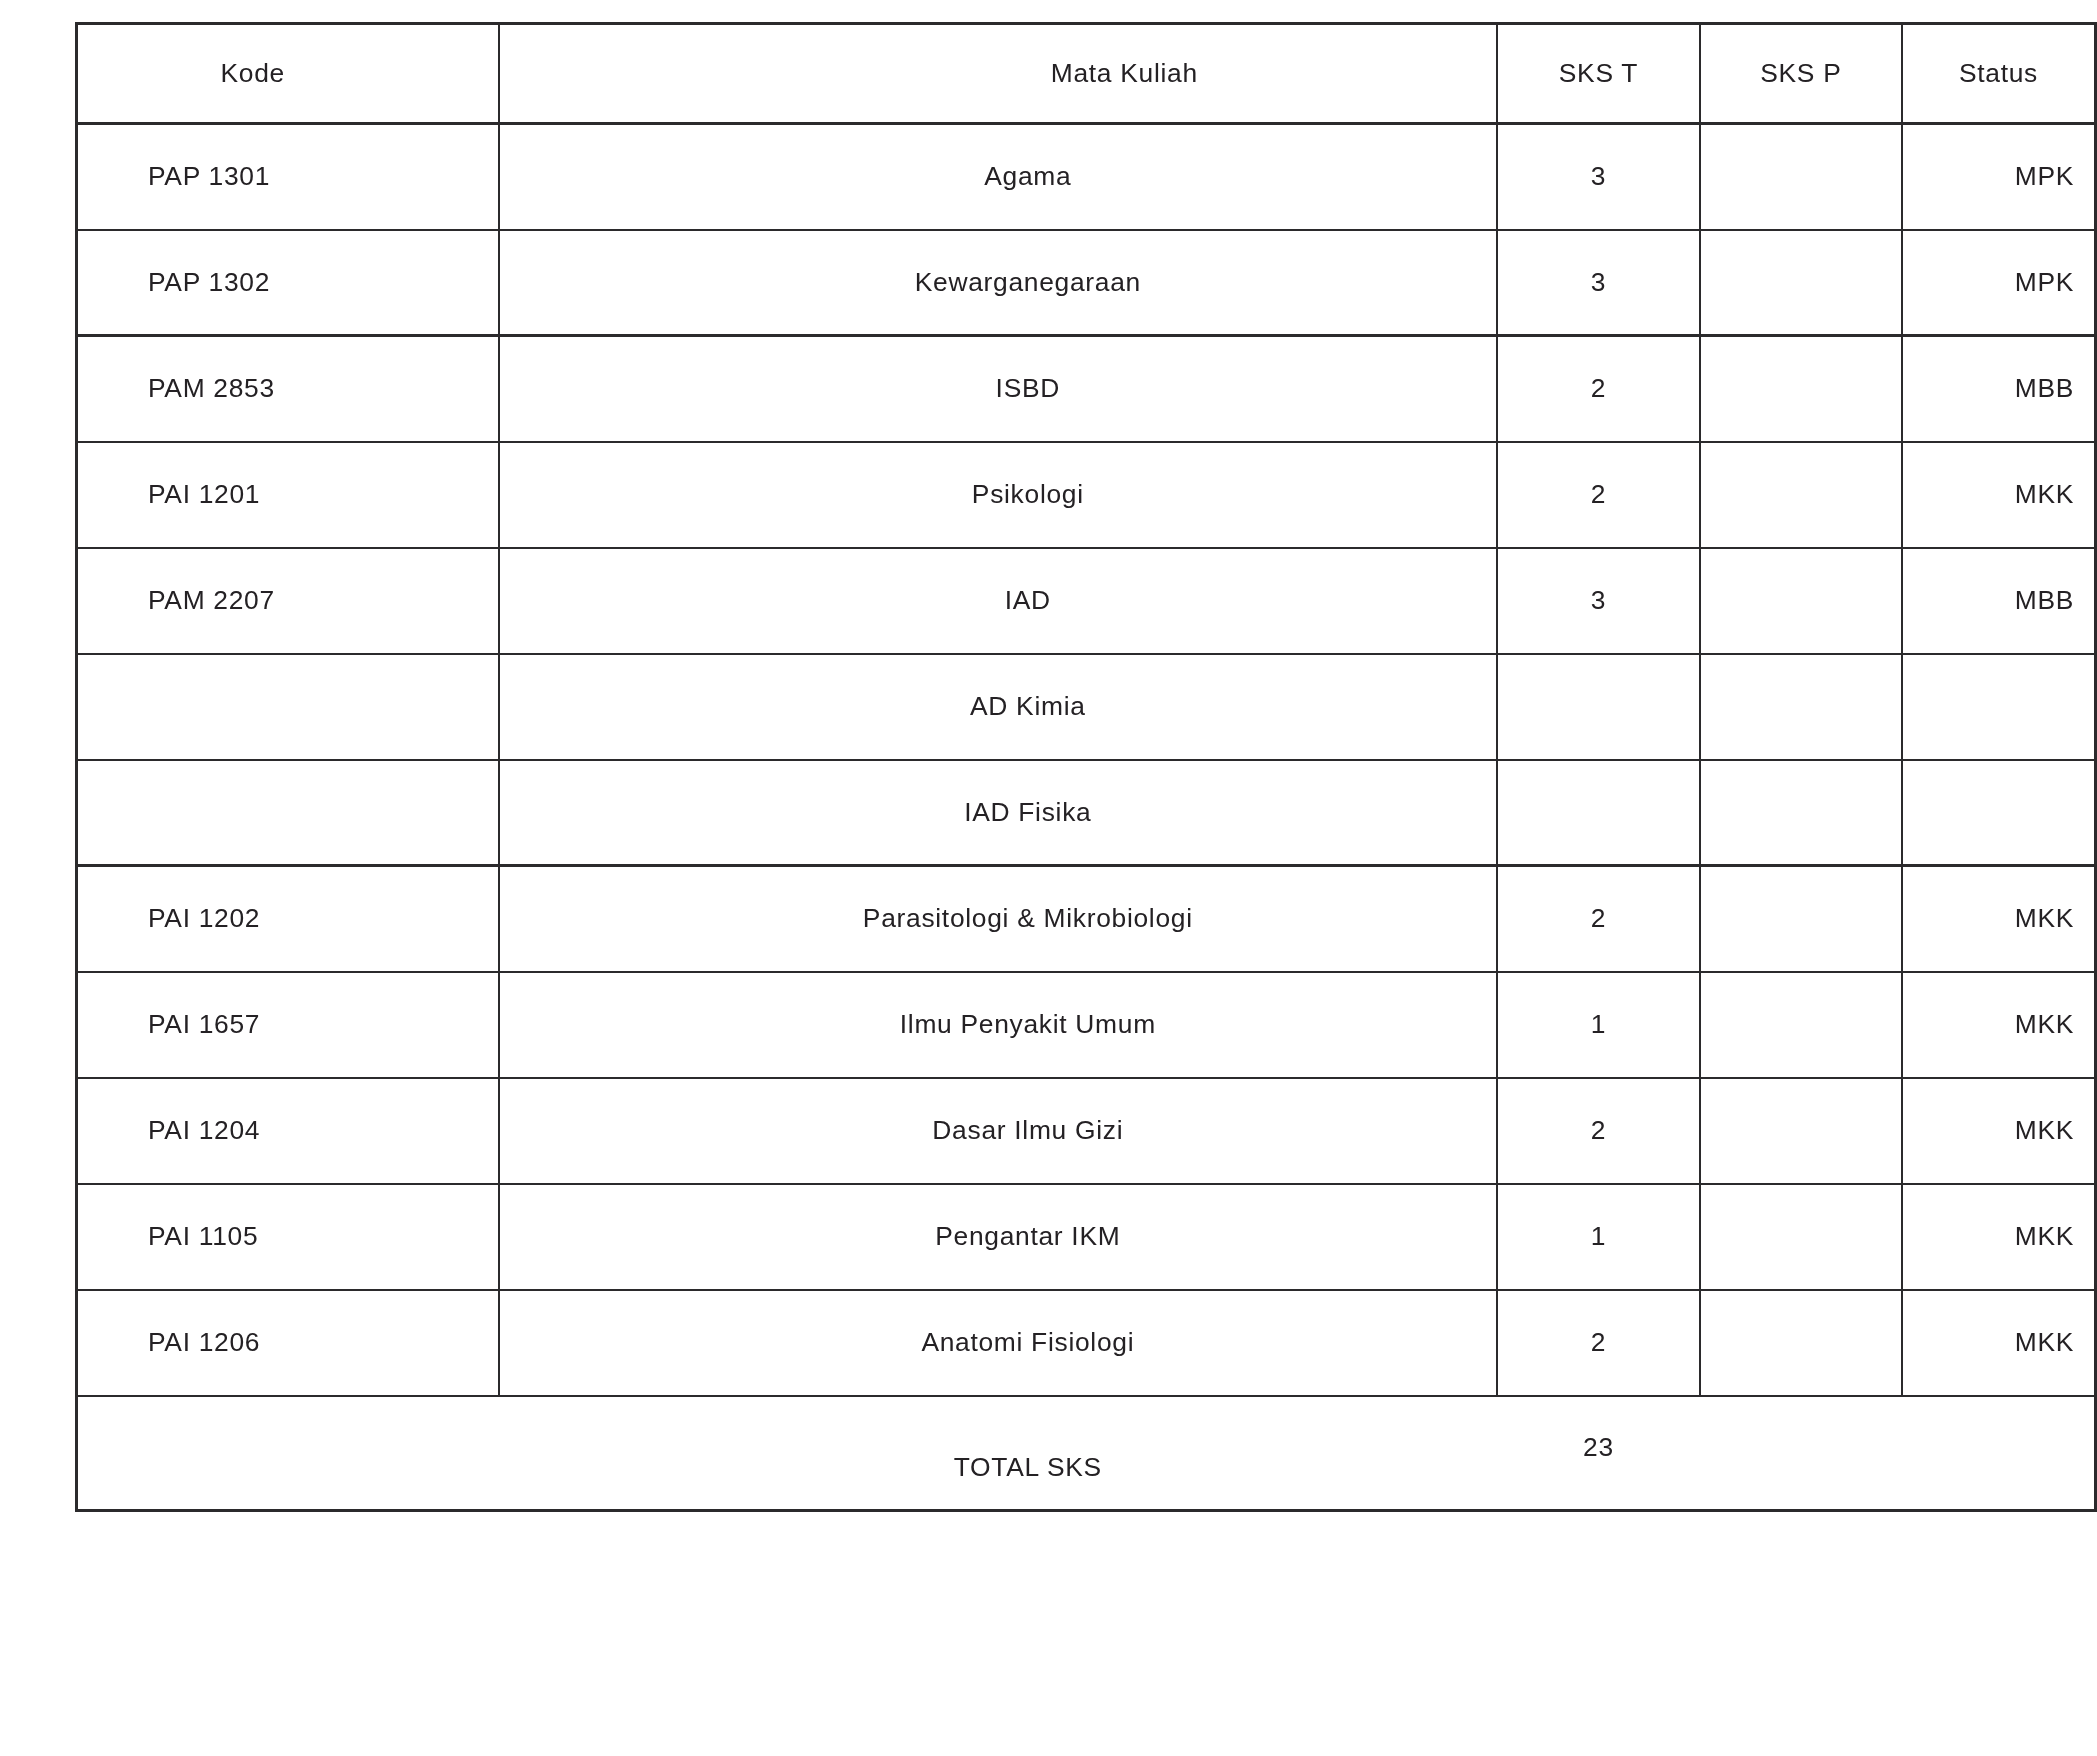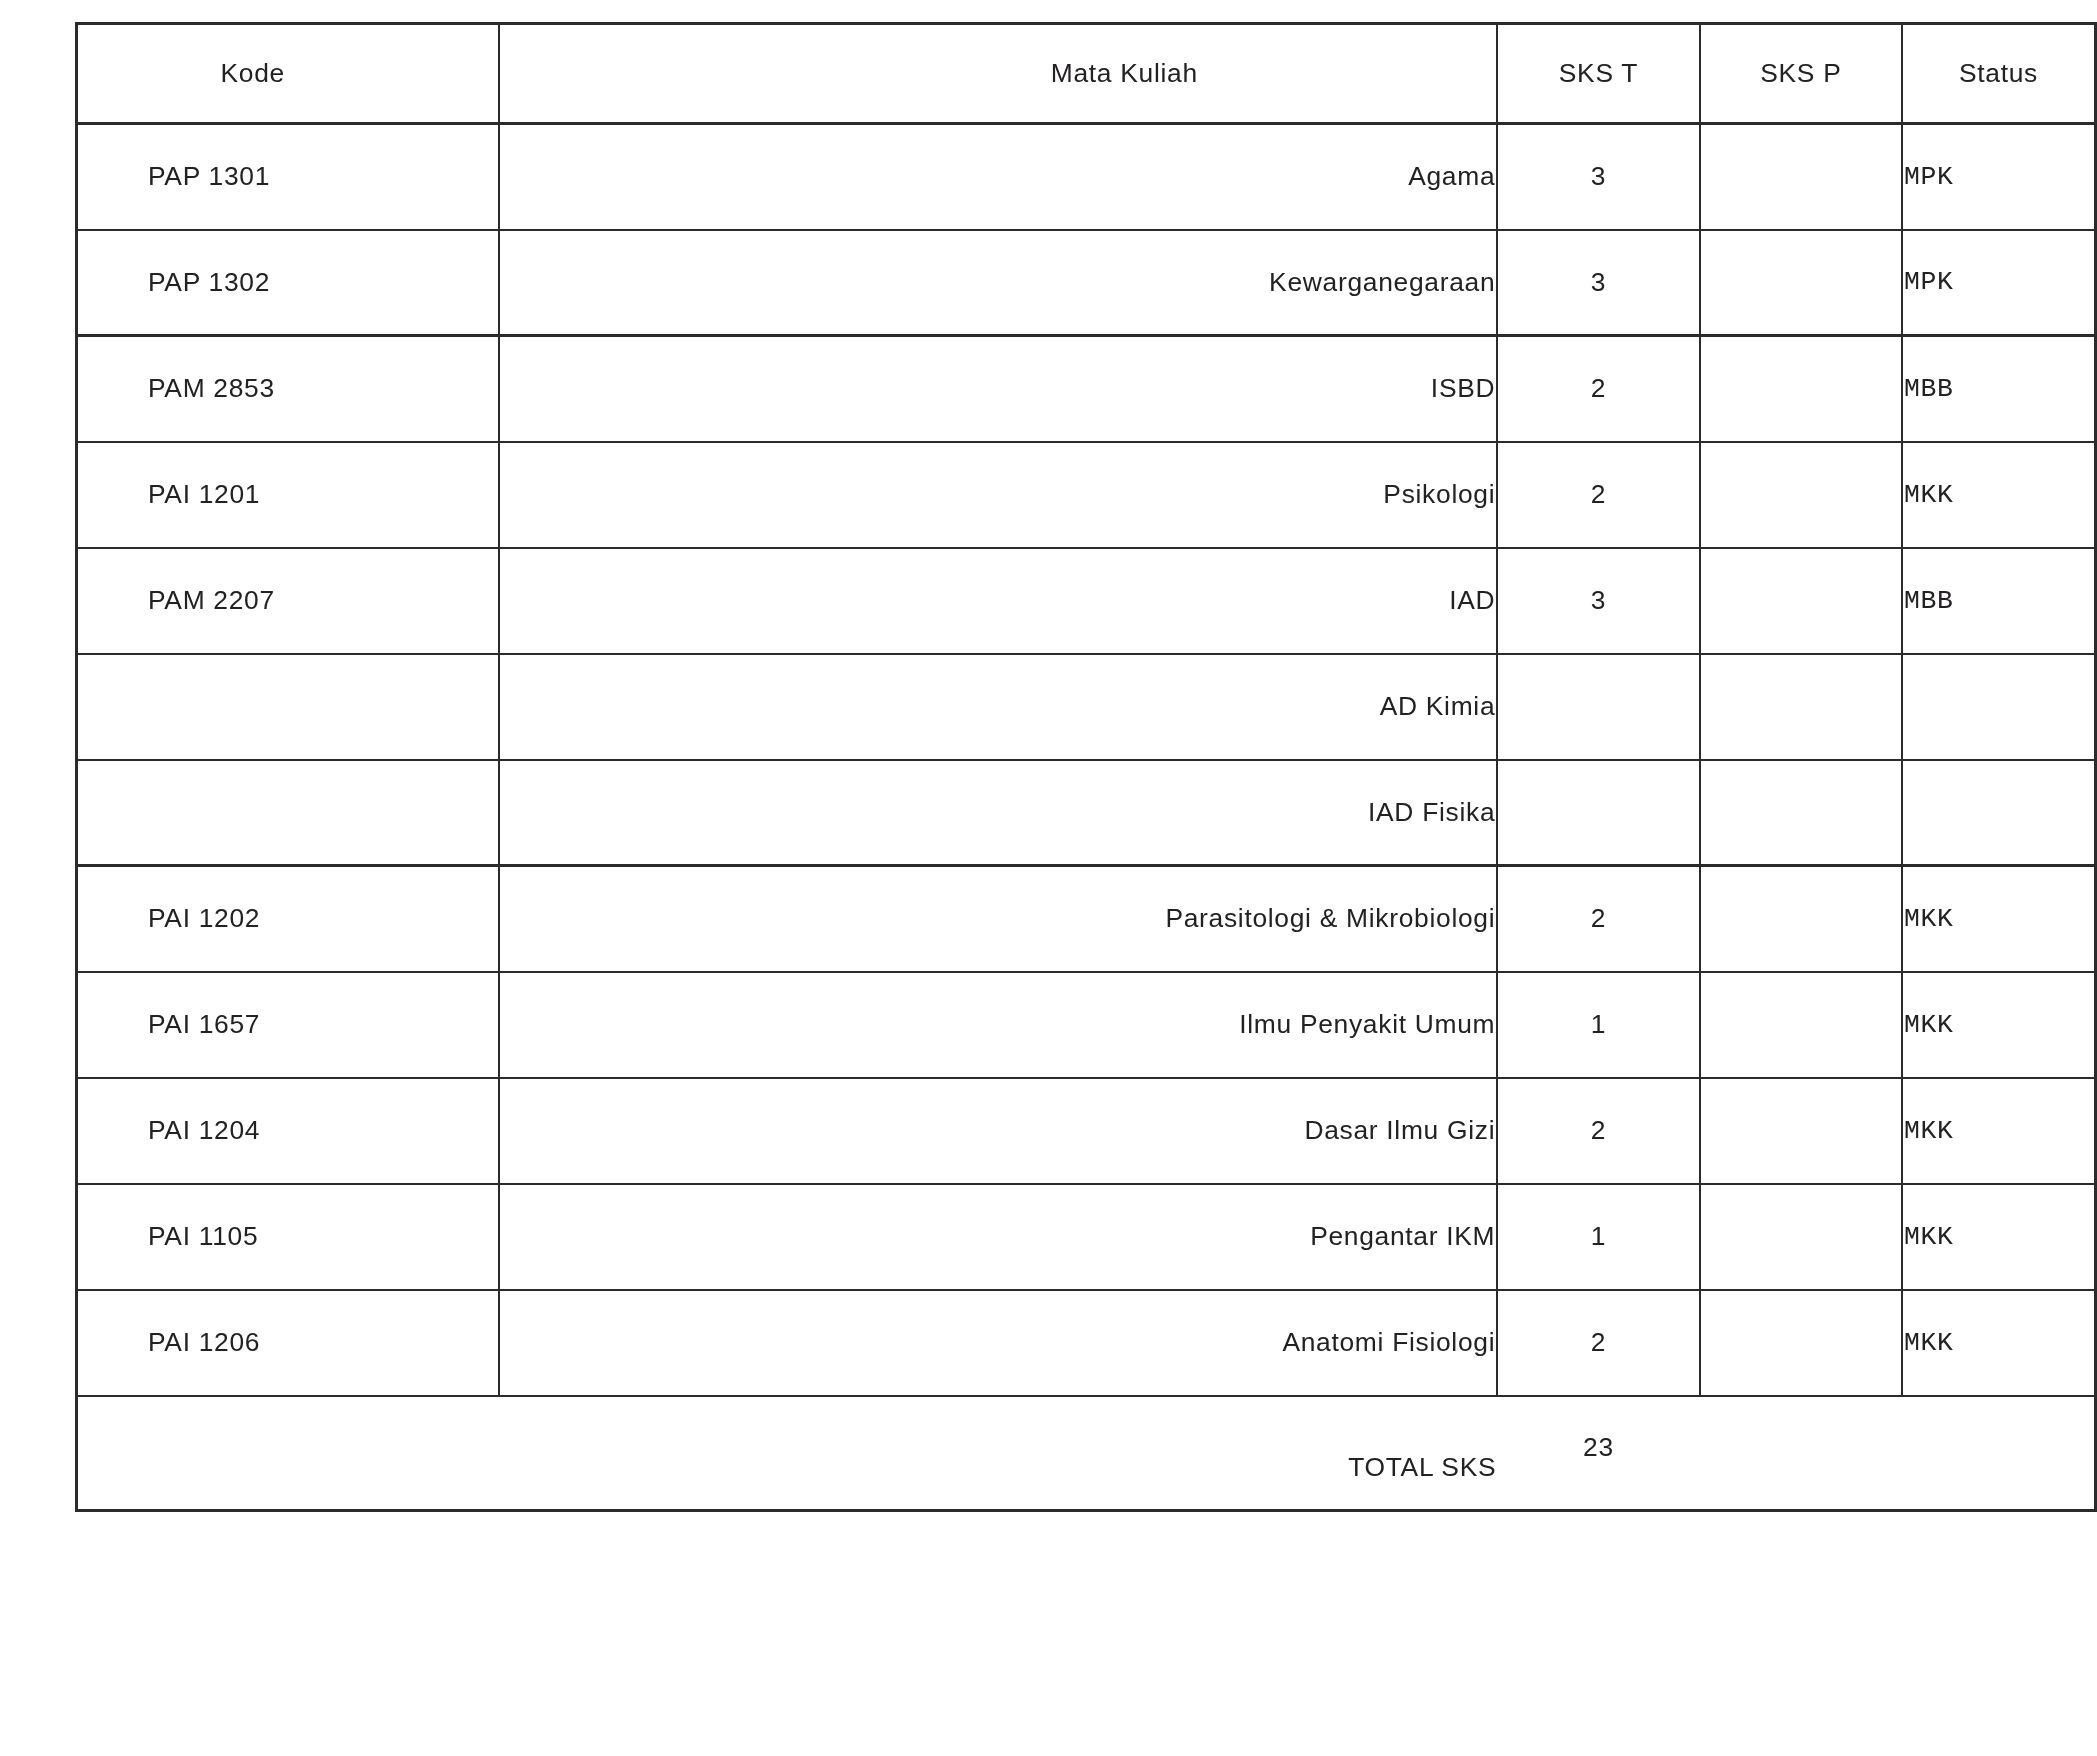--- a/index.html
+++ b/index.html
@@ -46,24 +46,24 @@
   }
   
   thead th.col-kode { padding-right: 72px; }
   thead th.col-mk   { padding-left: 253px; text-align: center; }
 
   tbody td {
     height: 106px;
     vertical-align: middle;
   }
   td.col-kode   { text-align: left;  padding-left: 70px; }
-  td.col-mk     { text-align: right;  padding-left: 60px; }
+  td.col-mk     { text-align: center;  padding-left: 60px; }
   td.col-skst   { text-align: center; }
   td.col-sksp   { text-align: center; }
-  td.col-status { padding-right: 20px; font-family: Liberation Mono, monospace; }
+  td.col-status { text-align: right; padding-right: 20px; }
 
   tr.thick-bottom td { border-bottom-width: 3.9px; }
 
   
   tr.footer-row td {
     height: 115px;
     border-left-style: none;
     border-right-style: none;
   }
   tr.footer-row td.col-mk   { padding-top: 30px; }

